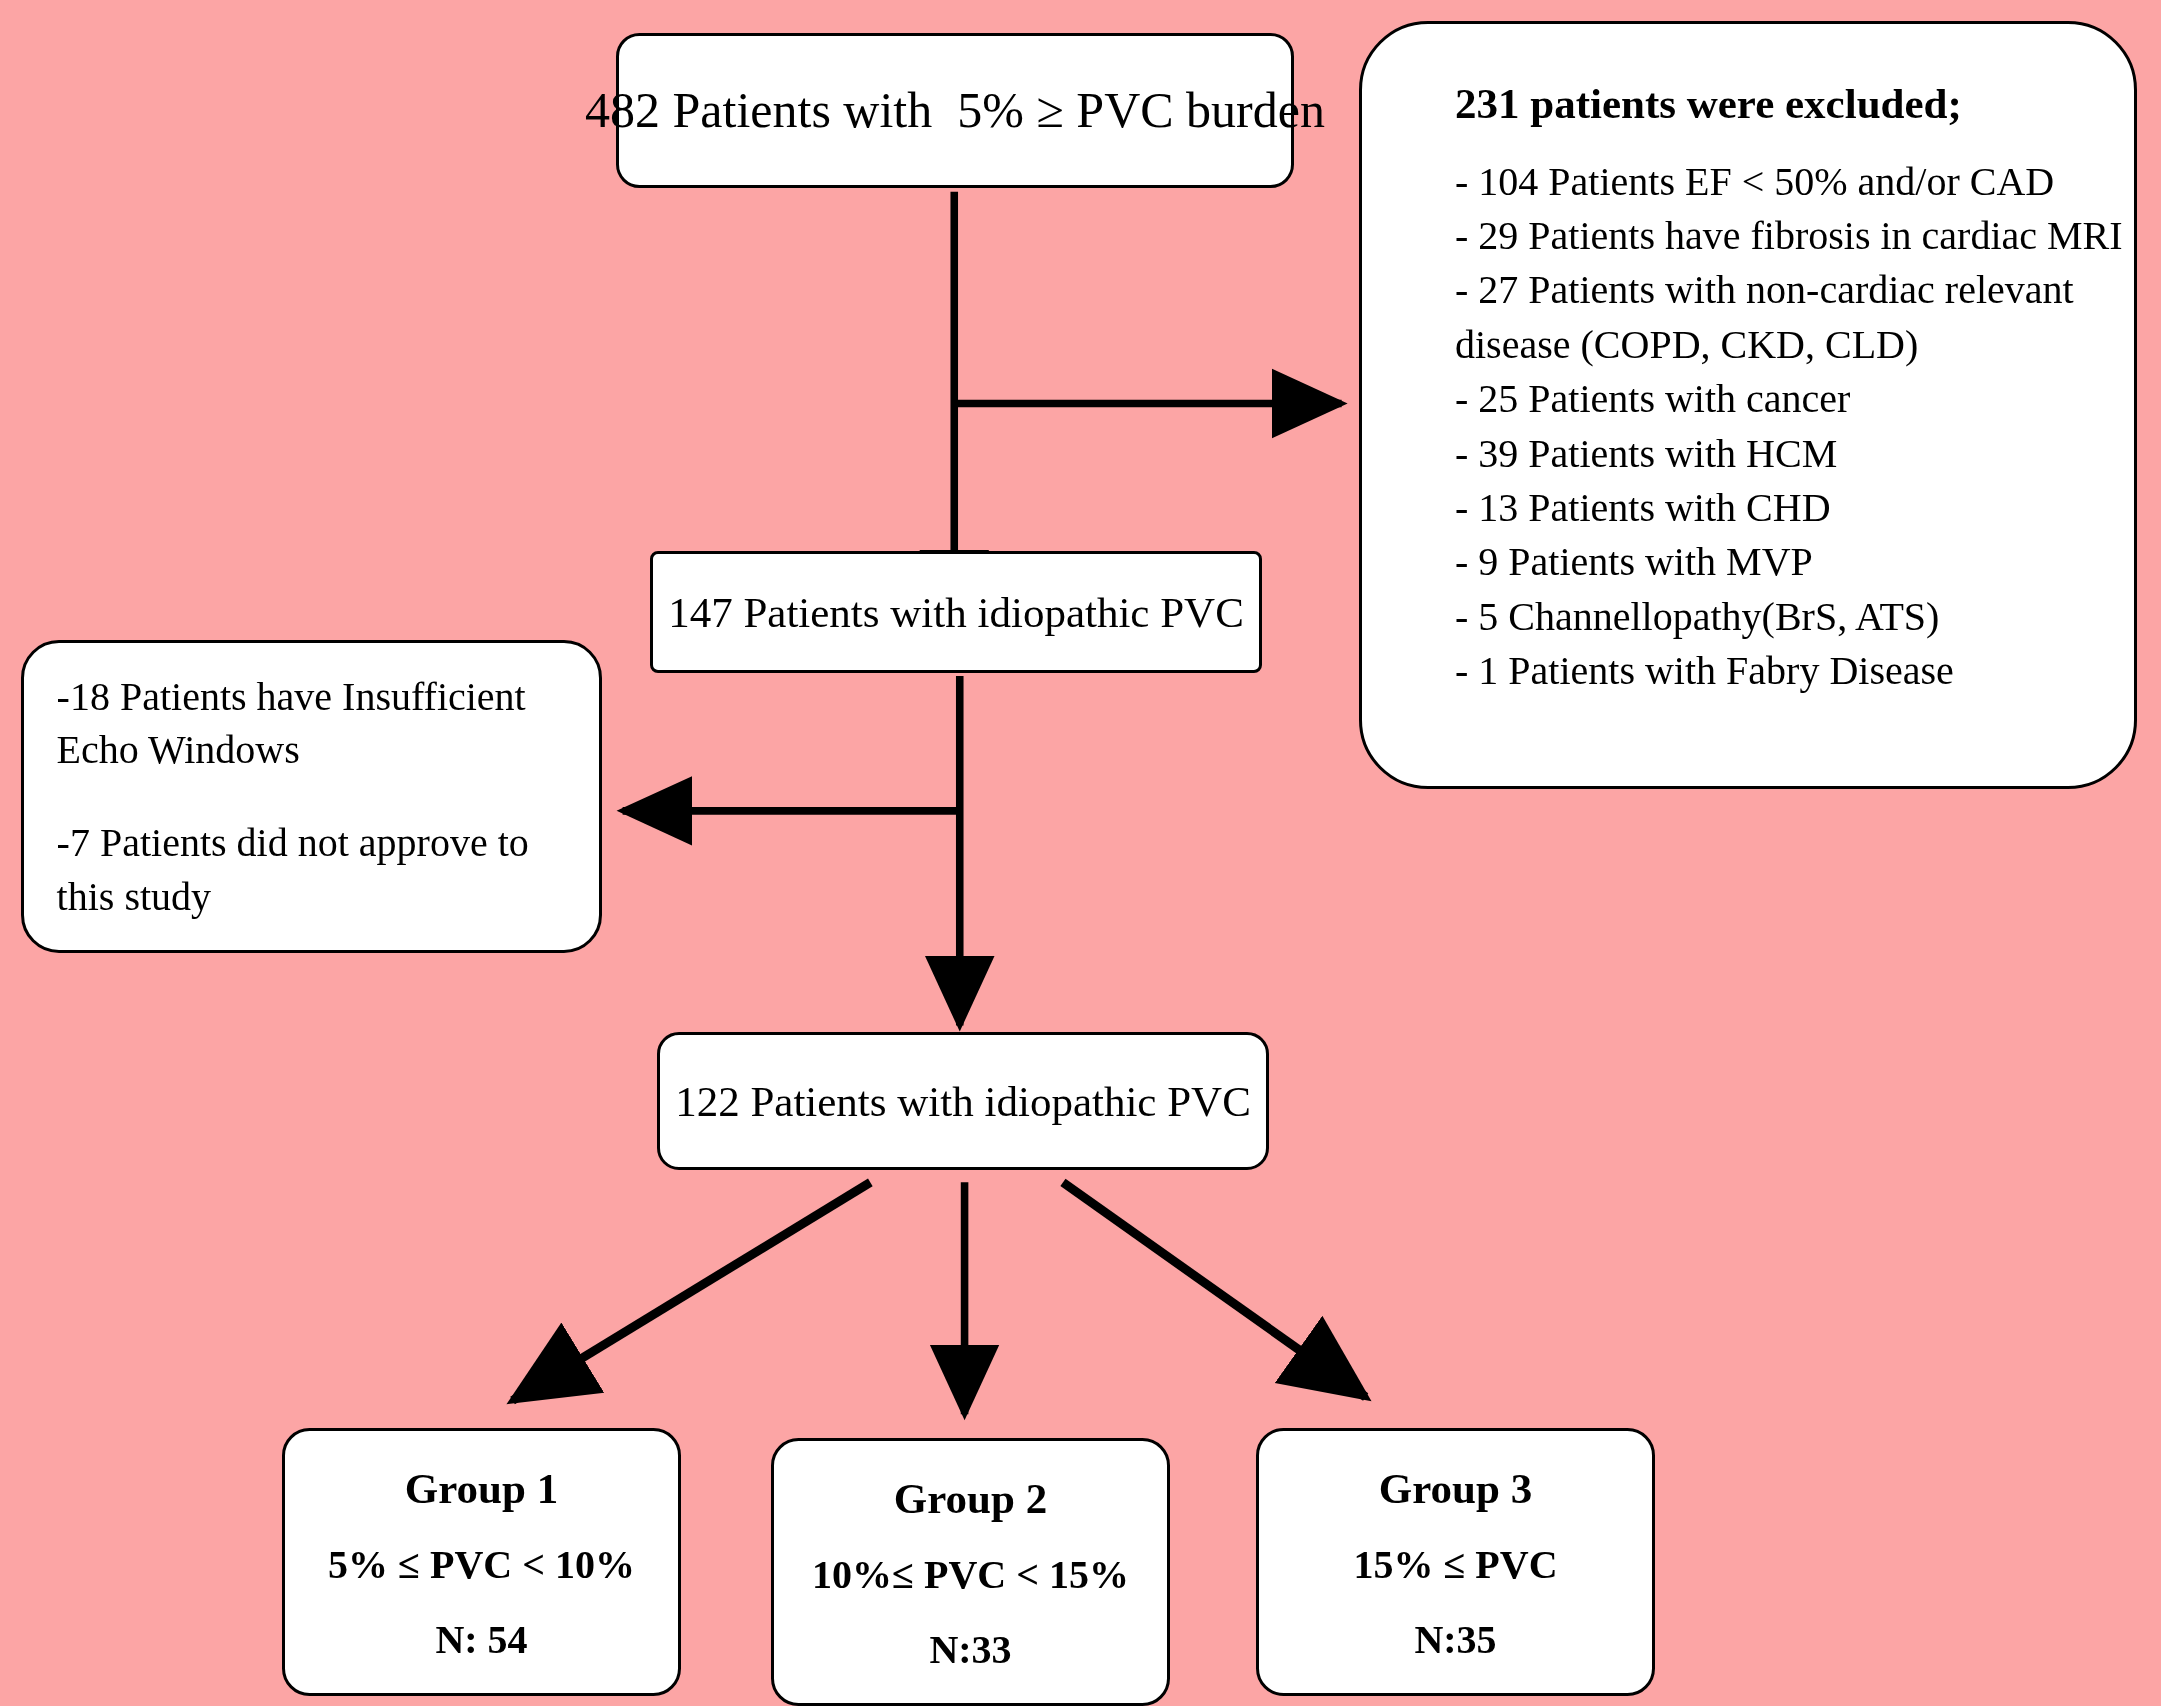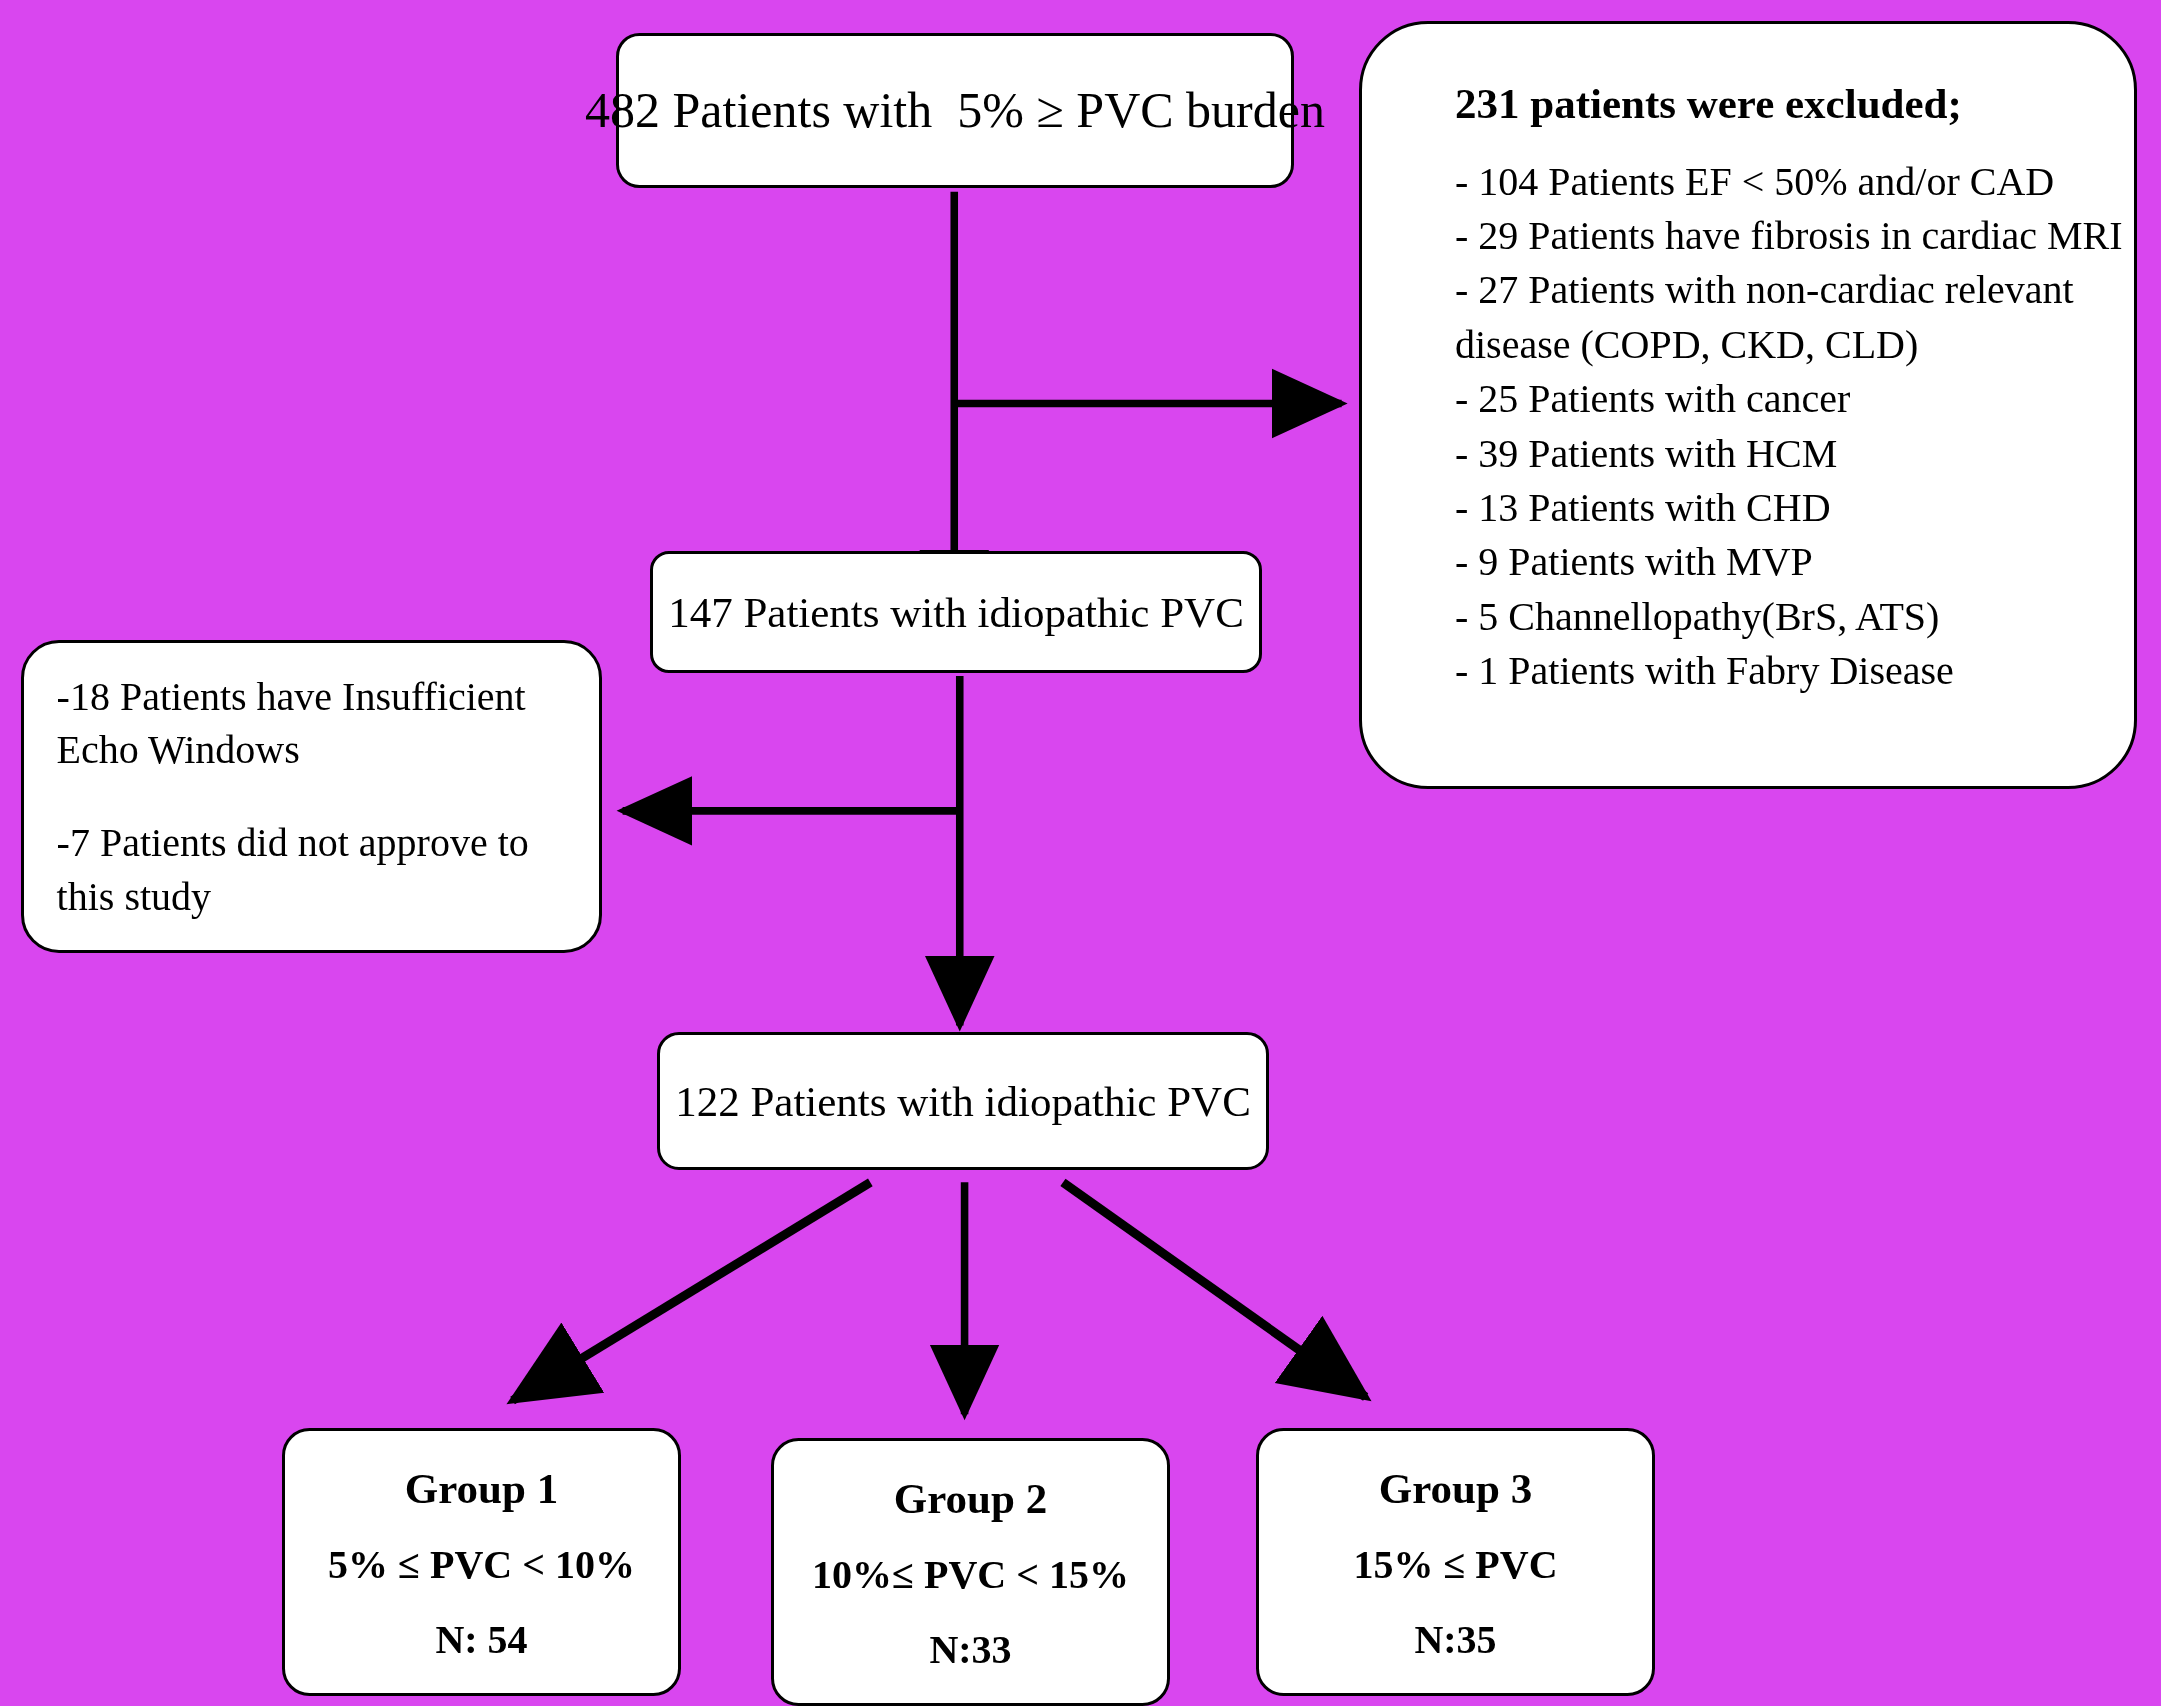--- a/index.html
+++ b/index.html
@@ -5,21 +5,21 @@
 <style>
   html, body {
     margin: 0;
     padding: 0;
     background: #ffffff;
   }
   #canvas {
     position: relative;
     width: 2161px;
     height: 1707px;
-    background: #d946ef;
+    background: #fca5a5;
     font-family: "Liberation Serif", "DejaVu Serif", serif;
     color: #000000;
     overflow: hidden;
   }
   #arrow-layer {
     position: absolute;
     left: 0;
     top: 0;
     width: 2161px;
     height: 1707px;
@@ -85,21 +85,21 @@
     line-height: 1.36;
     white-space: normal;
   }
 
   
   #node-147 {
     left: 650px;
     top: 551px;
     width: 612px;
     height: 122px;
-    border-radius: 19px;
+    border-radius: 8px;
   }
   #node-147 .node-text { font-size: 43px; }
 
   
   #node-dropouts {
     left: 20.6px;
     top: 640px;
     width: 581px;
     height: 313px;
     border-radius: 38px;

